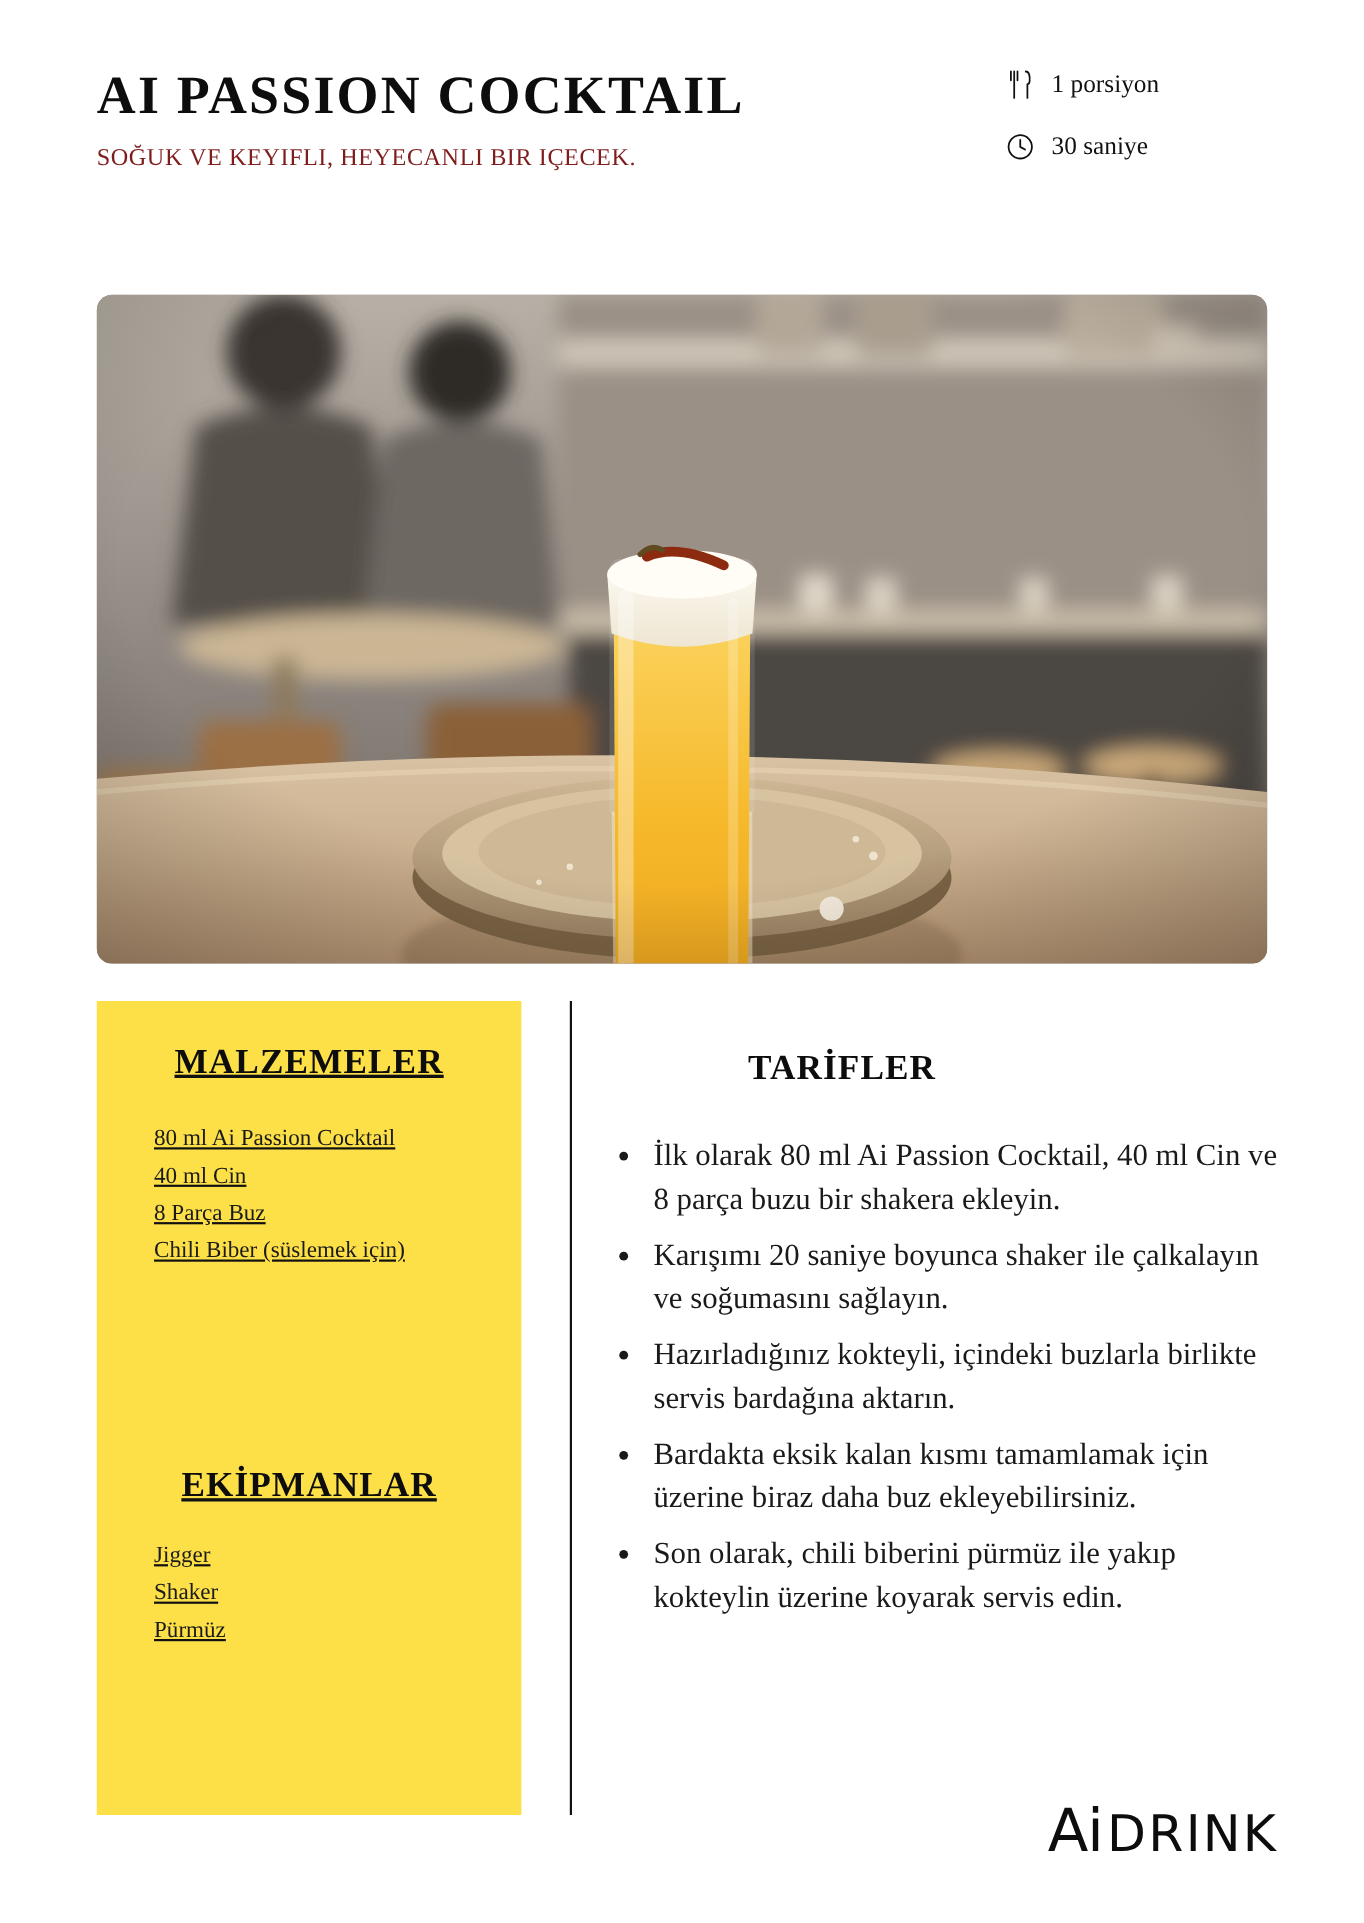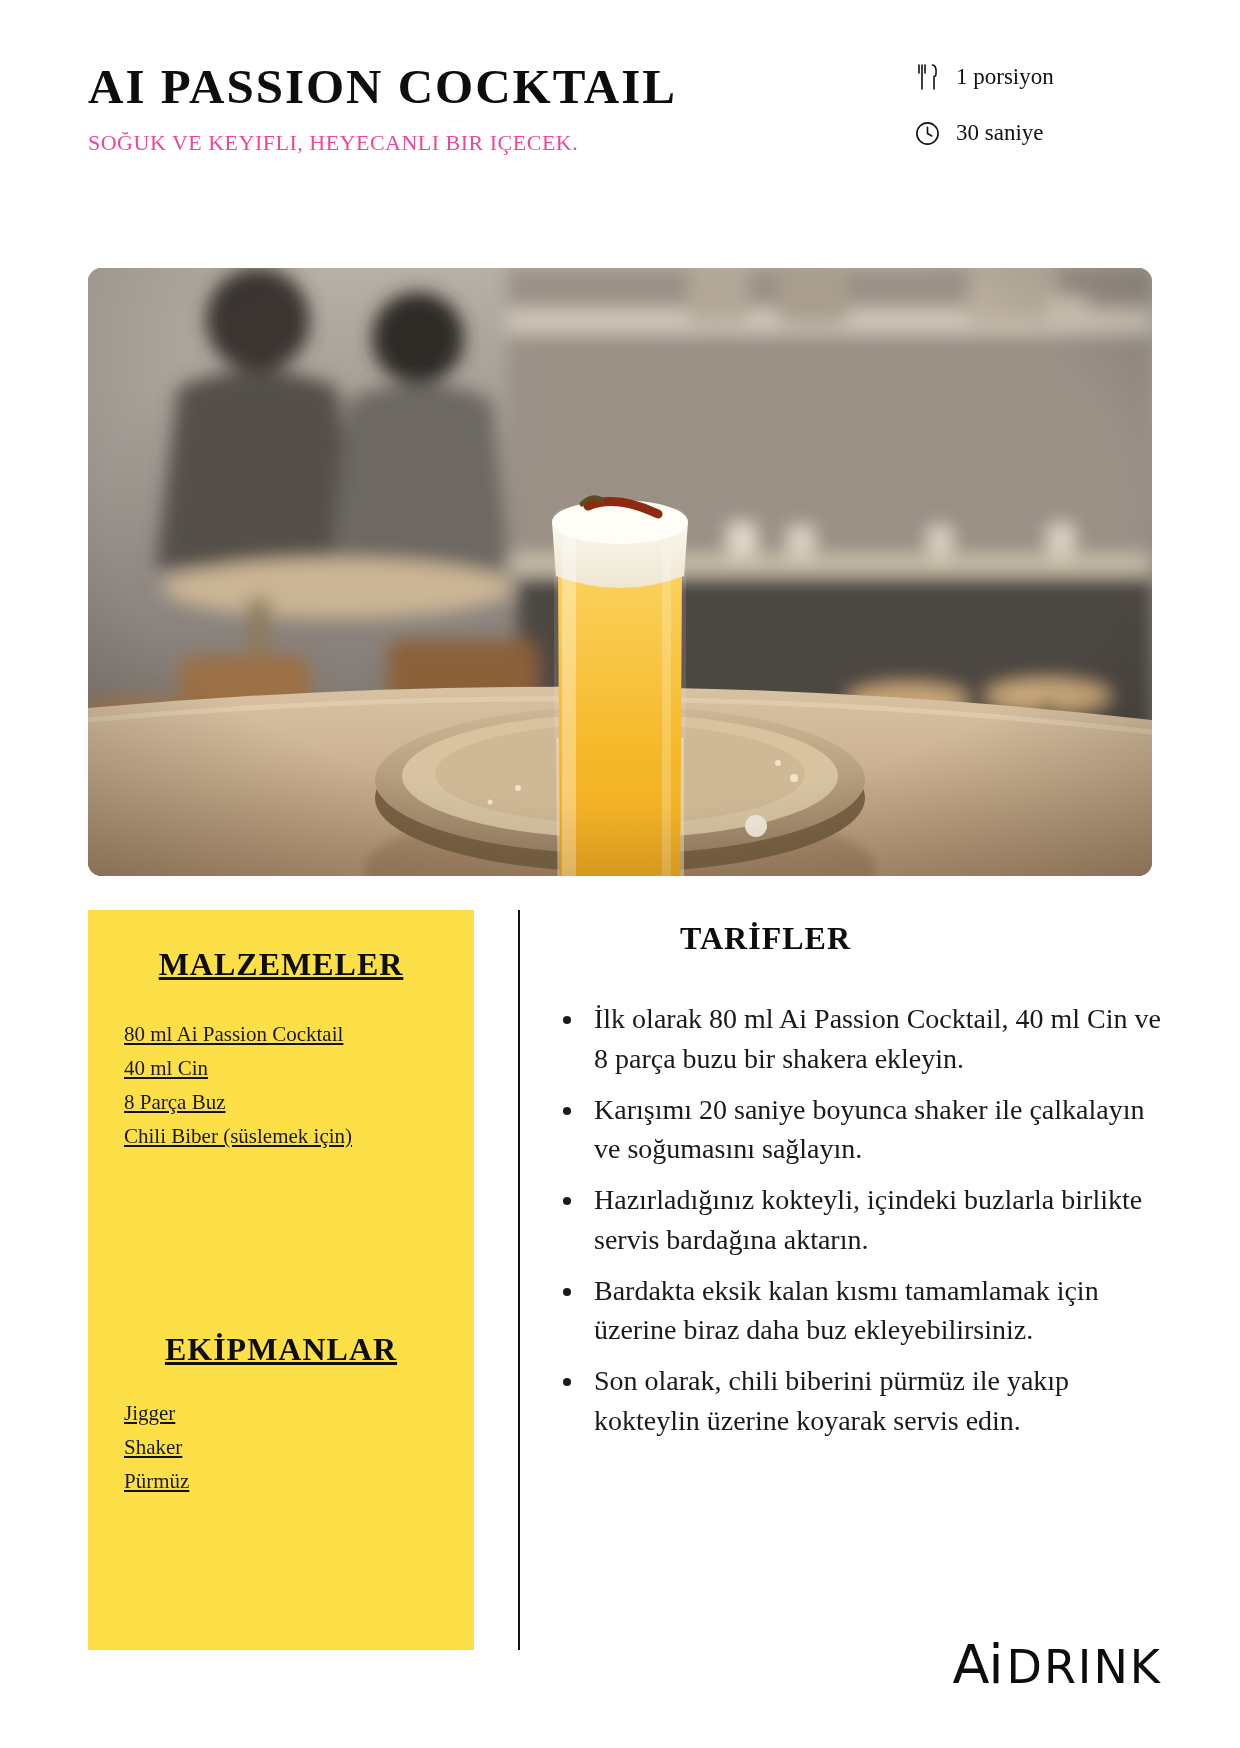--- a/index.html
+++ b/index.html
@@ -40,21 +40,21 @@
     margin: 0;
     line-height: 1.1;
     color: #0d0d0d;
     text-transform: uppercase;
   }
   .subtitle {
     font-family: "Liberation Serif", serif;
     font-size: 22px;
     letter-spacing: 0.5px;
     margin-top: 16px;
-    color: #ec4899;
+    color: #7f1d1d;
     text-transform: uppercase;
   }
 
   .meta {
     position: absolute;
     right: 0;
     top: 0;
     width: 240px;
   }
   .meta-row {
@@ -115,20 +115,21 @@
   .ing-list, .equip-list {
     list-style: none;
     margin: 0;
     padding: 0 0 0 6px;
   }
   .ing-list li, .equip-list li {
     font-family: "Liberation Serif", serif;
     font-size: 21px;
     line-height: 1.62;
     color: #1a1a1a;
+    margin-left: 16px;
   }
   .equip-block { margin-top: 178px; }
   .equip-block .sec-title { margin-bottom: 28px; }
 
   .divider {
     position: absolute;
     left: 518px;
     top: 910px;
     width: 2px;
     height: 740px;
@@ -138,20 +139,21 @@
   .right-col {
     position: absolute;
     left: 562px;
     top: 920px;
     width: 600px;
   }
   .right-col .sec-title {
     text-align: left;
     margin-left: 118px;
     margin-bottom: 42px;
+    margin-top: 32px;
   }
   .steps {
     margin: 0;
     padding-left: 24px;
   }
   .steps li {
     font-family: "Liberation Serif", serif;
     font-size: 28px;
     line-height: 1.42;
     margin-bottom: 11px;

